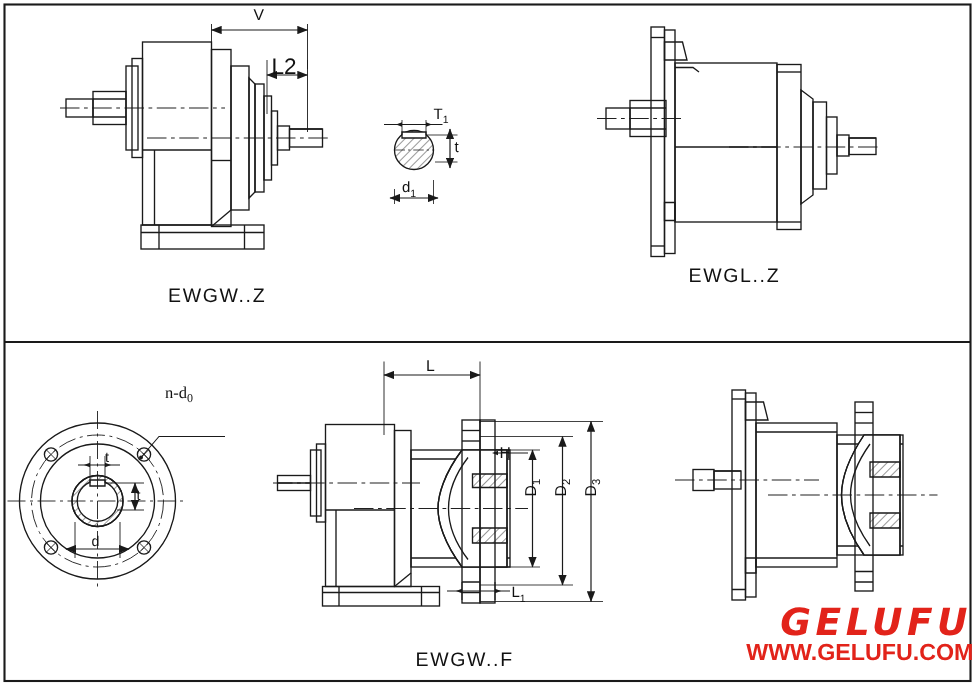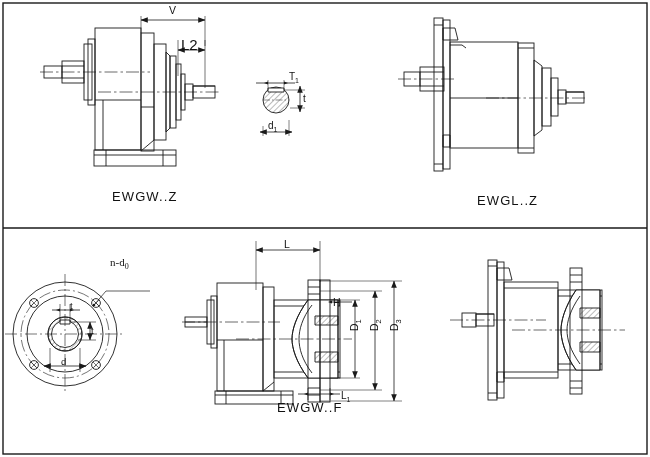--- a/index.html
+++ b/index.html
@@ -431,22 +431,22 @@
         <g stroke-dasharray="13,3,2.5,3" stroke-width="0.65">
           <line x1="450" y1="320" x2="546" y2="320"></line>
           <line x1="512" y1="330" x2="625" y2="330"></line>
         </g>
       </g>
 
     </g>
   </svg>
 
   <div class="cap" style="left:112px; top:189px;">EWGW..Z</div>
-  <div class="cap" style="left:459px; top:193px;margin-left:18px;">EWGL..Z</div>
-  <div class="cap" style="left:277px; top:400px;">EWGW..F</div>
+  <div class="cap" style="left:459px; top:176px;">EWGL..Z</div>
+  <div class="cap" style="left:277px; top:432px;">EWGW..F</div>
 
   <div class="cap" style="left:169px; top:4px; font-size:10.5px; letter-spacing:0;">V</div>
   <div class="cap" style="left:181px; top:36px; font-size:15px; letter-spacing:0;">L2</div>
 
   <div class="cap" style="left:289px; top:71px; font-size:10px; letter-spacing:0;">
     <span>T</span><sub style="font-size:7px;">1</sub>
   </div>
   <div class="cap" style="left:303px; top:93px; font-size:10px; letter-spacing:0;">t</div>
   <div class="cap" style="left:268px; top:120px; font-size:10px; letter-spacing:0;">
     <span>d</span><sub style="font-size:7px;">1</sub>
@@ -469,15 +469,17 @@
     <span>D</span><sub style="font-size:7.5px;">1</sub>
   </div>
   <div class="cap" style="left:368px; top:331px; font-size:10.5px; letter-spacing:0; transform:rotate(-90deg); transform-origin:left top;">
     <span>D</span><sub style="font-size:7.5px;">2</sub>
   </div>
   <div class="cap" style="left:388px; top:331px; font-size:10.5px; letter-spacing:0; transform:rotate(-90deg); transform-origin:left top;">
     <span>D</span><sub style="font-size:7.5px;">3</sub>
   </div>
 
   <div id="logo">
+    <div class="brand">GELUFU</div>
+    <div class="site">WWW.GELUFU.COM</div>
   </div>
 
 </div>
 
 </body></html>

